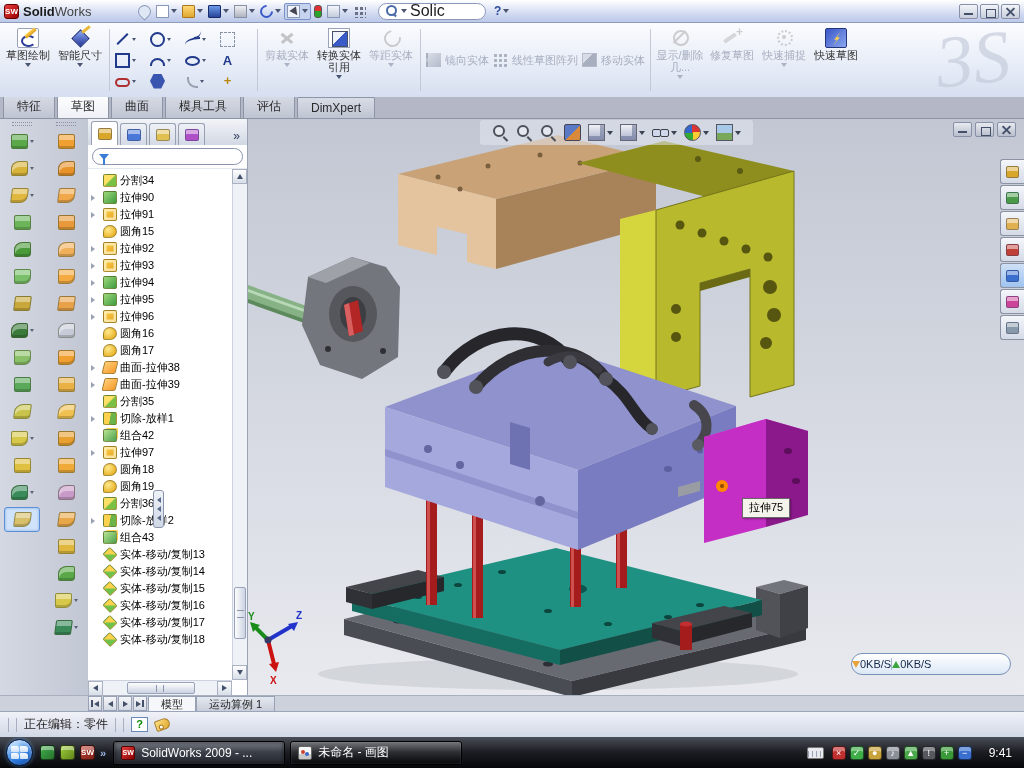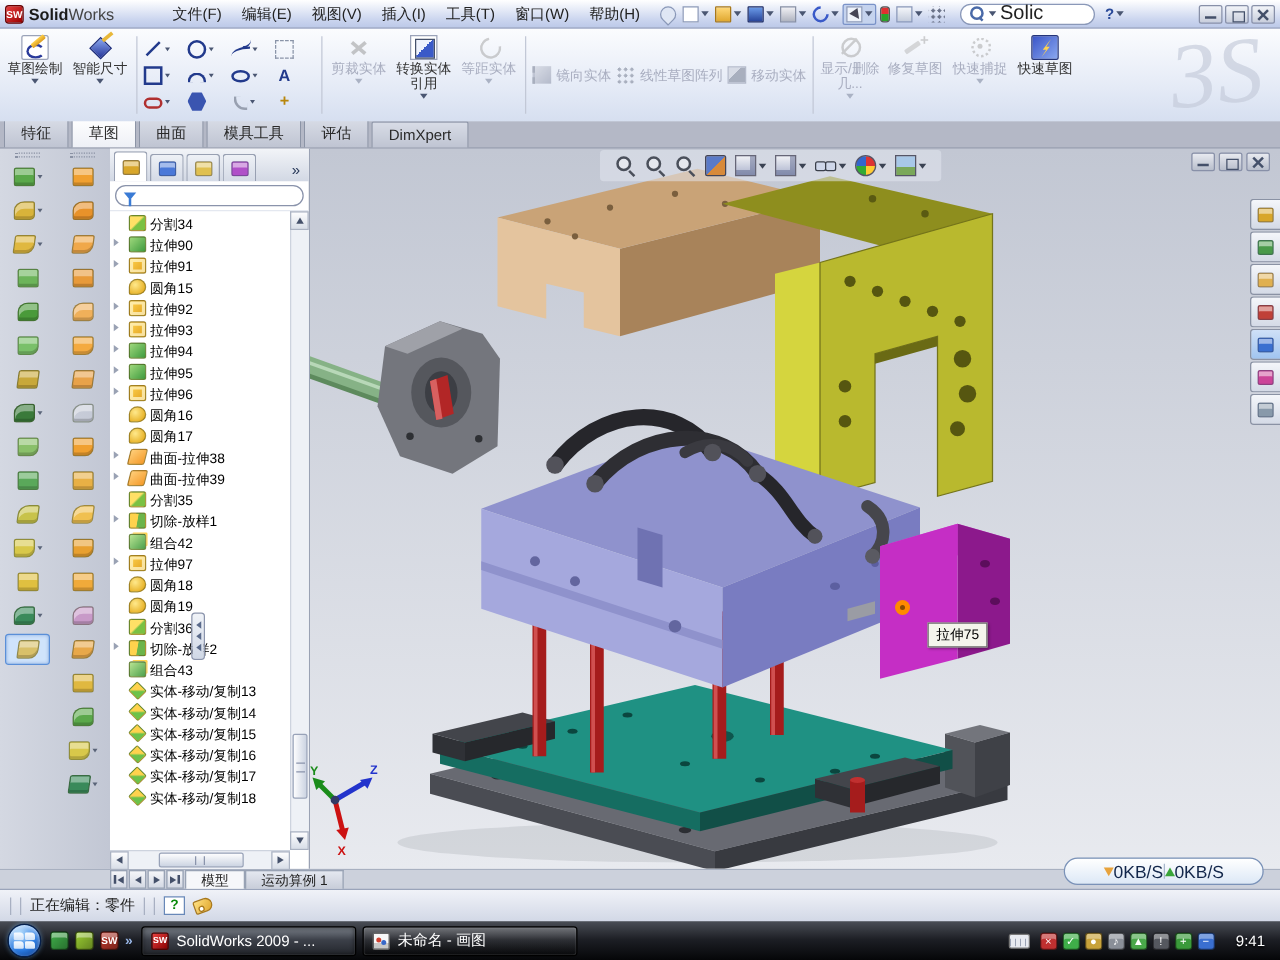--- a/index.html
+++ b/index.html
@@ -120,21 +120,21 @@
 #panel-tabs{height:26px;background:linear-gradient(#f2f4f8,#d2d8e4);display:flex;align-items:flex-end;padding:2px 3px 0;gap:2px;flex:none;}
 .ptab{width:27px;height:22px;border:1px solid #98a0b2;border-bottom:none;border-radius:3px 3px 0 0;background:linear-gradient(#eef1f6,#d4dae6);display:flex;align-items:center;justify-content:center;}
 .ptab.active{background:#fff;height:24px;}
 .pglyph{width:14px;height:12px;border-radius:2px;box-shadow:inset 0 4px rgba(255,255,255,.5);border:1px solid rgba(50,60,90,.4);}
 .poverflow{margin-left:auto;font-size:12px;color:#2a3a5a;padding:0 4px 2px;}
 #filter-row{height:24px;padding:3px 4px;border-bottom:1px solid #e4e8f0;display:flex;flex:none;}
 #filter-box{flex:1;border:1px solid #8a93ab;border-radius:9px;display:flex;align-items:center;padding:0 6px;gap:5px;}
 .funnel{width:0;height:0;border-left:5px solid transparent;border-right:5px solid transparent;border-top:6px solid #3a7bd5;position:relative;}
 .funnel::after{content:"";position:absolute;left:-1px;top:-1px;width:2px;height:6px;background:#3a7bd5;}
 #tree{flex:1;overflow:hidden;padding:3px 15px 0 3px;}
-.trow{height:17px;display:flex;gap:3px;font-size:11px;color:#000;white-space:nowrap;}
+.trow{height:17px;display:flex;align-items:center;gap:3px;font-size:11px;color:#000;white-space:nowrap;}
 .texp{width:9px;height:9px;display:flex;align-items:center;flex:none;}
 .tri{width:0;height:0;border-top:3.5px solid transparent;border-bottom:3.5px solid transparent;border-left:4.5px solid #9aa2b4;}
 .ticon{width:14px;height:13px;border-radius:2px;flex:none;border:1px solid rgba(90,80,20,.5);}
 .t-split{background:linear-gradient(135deg,#ffe066 45%,#7ac143 55%);}
 .t-extrude-g{background:linear-gradient(135deg,#9ed87c,#3f9b3f);}
 .t-extrude-y{background:linear-gradient(135deg,#ffd24d,#e0a020);box-shadow:inset 0 0 0 2.5px rgba(255,246,200,.75);}
 .t-fillet{background:radial-gradient(circle at 35% 35%,#ffe98c,#e8b32a 75%);border-radius:50% 50% 50% 2px;}
 .t-surf{background:linear-gradient(135deg,#ffcf7a,#f49a2a);transform:skewX(-14deg);}
 .t-loft{background:linear-gradient(100deg,#ffd24d 48%,#6cb44a 52%);}
 .t-combine{background:linear-gradient(135deg,#b8e492,#4da04d);box-shadow:2px -2px 0 -1px #ffd24d;}
@@ -170,21 +170,21 @@
 #headsup .caret{border-top-color:#3a4252;}
 #docbtns{position:absolute;right:8px;top:3px;display:flex;gap:3px;z-index:4;}
 #docbtns .winbtn{background:linear-gradient(#e8eaf0,#b8becc);}
 #taskpane{position:absolute;right:0;top:40px;display:flex;flex-direction:column;z-index:4;}
 .tp-btn{width:24px;height:25px;border:1px solid #8a92a4;border-right:none;background:linear-gradient(#f4f6fa,#d4dae6);display:flex;align-items:center;justify-content:center;margin-bottom:1px;border-radius:3px 0 0 3px;}
 .tp-btn.active{background:linear-gradient(#cfe0f7,#a0c4f0);}
 .tp-glyph{width:13px;height:12px;border-radius:2px;box-shadow:inset 0 4px rgba(255,255,255,.5);border:1px solid rgba(50,60,90,.4);}
 #vp-tooltip{position:absolute;left:494px;top:379px;padding:1px 6px 2px;background:#f4f4ec;border:1px solid #6a6a6a;font-size:11px;color:#000;z-index:5;box-shadow:1px 1px 2px rgba(0,0,0,.35);white-space:nowrap;}
 
 
-#net-widget{position:absolute;left:851px;top:686px;width:160px;height:22px;border:1px solid #7a92b8;border-radius:11px;background:linear-gradient(#ffffff,#dce8f6);display:flex;align-items:center;justify-content:center;font-size:14px;color:#12264a;z-index:20;}
+#net-widget{position:absolute;left:851px;top:653px;width:160px;height:22px;border:1px solid #7a92b8;border-radius:11px;background:linear-gradient(#ffffff,#dce8f6);display:flex;align-items:center;justify-content:flex-start;font-size:11px;color:#12264a;z-index:20;}
 .arr-down{width:0;height:0;border-left:4px solid transparent;border-right:4px solid transparent;border-top:7px solid #e8a33c;}
 .arr-up{width:0;height:0;border-left:4px solid transparent;border-right:4px solid transparent;border-bottom:7px solid #3aa53a;}
 .net-sep{width:1px;height:12px;background:#a8b8cc;}
 
 
 #model-tabs{height:16px;background:#ccd1dc;border-top:1px solid #a8b0c0;display:flex;align-items:stretch;font-size:11px;padding-left:88px;}
 .navbtn{width:14px;background:linear-gradient(#f5f6f9,#d4d9e4);border:1px solid #98a2b4;margin-right:1px;display:flex;align-items:center;justify-content:center;gap:1px;}
 .nbar{width:2px;height:7px;background:#44506a;}
 .mtab{padding:0 12px;border:1px solid #98a2b4;border-bottom:none;background:linear-gradient(#e4e8f0,#c8cdd9);display:flex;align-items:center;color:#222;}
 .mtab.active{background:#f6f7fa;}
@@ -220,29 +220,20 @@
 </head>
 <body>
 
 <div id="app">
 
   <div id="titlebar">
     <div class="logo">
       <div class="logo-badge">SW</div>
       <div class="logo-text"><b>Solid</b><span>Works</span></div>
     </div>
-    <div id="menubar">
-        <span class="menu-item">文件(F)</span>
-        <span class="menu-item">编辑(E)</span>
-        <span class="menu-item">视图(V)</span>
-        <span class="menu-item">插入(I)</span>
-        <span class="menu-item">工具(T)</span>
-        <span class="menu-item">窗口(W)</span>
-        <span class="menu-item">帮助(H)</span>
-      </div>
     <div id="quickbar">
         <div class="qbtn">
           <span class="qi qi-pin"></span>
         </div>
         <div class="qbtn">
           <span class="qi qi-new"></span>
           <span class="caret"></span>
         </div>
         <div class="qbtn">
           <span class="qi qi-open"></span>

